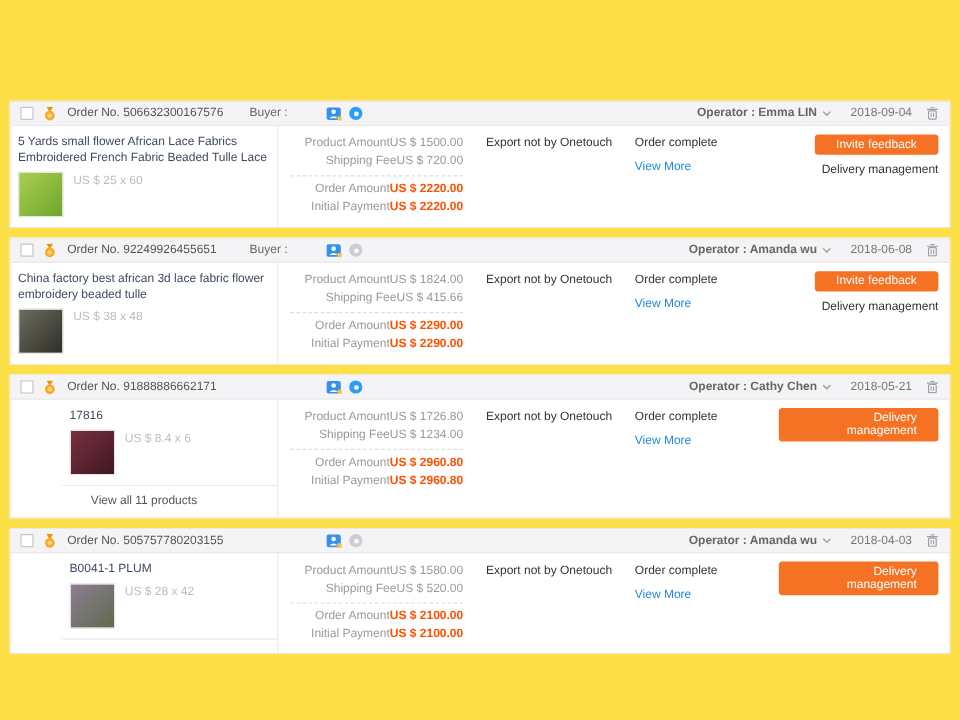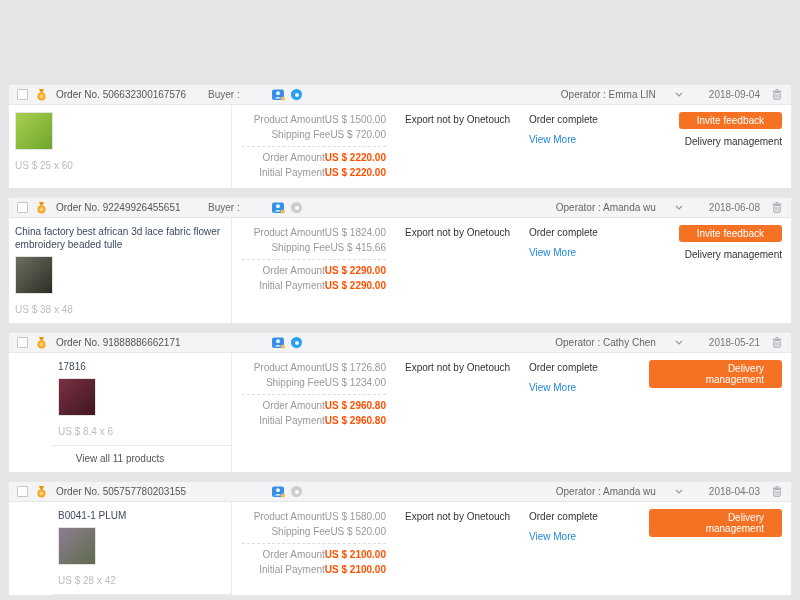--- a/index.html
+++ b/index.html
@@ -1,39 +1,39 @@
 <!DOCTYPE html>
 <html><head>
 <meta charset="utf-8">
 <style>
   html,body{margin:0;padding:0;}
   body{font-family:"Liberation Sans",sans-serif;background:#fff;}
-  .page{position:relative;width:800px;height:600px;background:#e5e5e5;overflow:hidden;}
+  .page{position:relative;width:800px;height:600px;background:#fde047;overflow:hidden;}
   .order-list{margin:84px 8px 0 8px;display:flex;flex-direction:column;gap:8px;}
   .order-card{border:1px solid #e8e8ea;background:#fff;}
   .order-header{height:19px;display:flex;align-items:center;padding:0 9px 0 8px;
     font-size:10px;color:#666;background:#f4f4f6;border-bottom:1px solid #e8e8ea;}
   .cbx{width:9px;height:9px;border:1px solid #c6c6ca;border-radius:1px;background:#fff;margin-right:8px;flex:none;cursor:pointer;}
   .medal{display:flex;margin-right:9px;flex:none;}
   .ordno{white-space:nowrap;color:#555;width:152px;flex:none;}
   .buyer{width:64px;flex:none;color:#666;}
   .hicon{display:flex;margin-right:6px;flex:none;cursor:pointer;}
   .msgr{width:11px;height:11px;border-radius:50%;position:relative;}
   .msgr.online{background:#2a9df4;}
   .msgr.offline{background:#cdcdd1;}
   .msgr::after{content:"";position:absolute;left:3.5px;top:3.5px;right:3.5px;bottom:3.5px;background:#fff;border-radius:50%;opacity:.95;}
-  .operator{margin-left:auto;display:flex;align-items:center;gap:19px;color:#666;cursor:pointer;white-space:nowrap;}
-  .hdate{margin-left:26px;color:#777;white-space:nowrap;}
+  .operator{margin-left:auto;display:flex;align-items:center;gap:4px;color:#666;cursor:pointer;white-space:nowrap;font-weight:bold;}
+  .hdate{margin-left:16px;color:#777;white-space:nowrap;}
   .trash{margin-left:12px;display:flex;cursor:pointer;}
   .order-body{display:flex;align-items:stretch;font-size:10px;color:#333;}
   .products{width:222px;flex:none;border-right:1px solid #ebebed;display:flex;flex-direction:column;}
   .pcell{padding:7px 8px 8px 6px;}
   .pcell.bordered{border-bottom:1px solid #ebebed;margin-left:43px;}
   .ptitle{color:#3e4a61;line-height:13px;margin-bottom:5px;cursor:pointer;}
-  .prowimg{display:flex;gap:8px;align-items:flex-start;flex-direction:column;}
+  .prowimg{display:flex;gap:8px;align-items:flex-start;}
   .thumb{width:36px;height:36px;border:1px solid #e3e3e3;flex:none;cursor:pointer;}
   .spec{color:#bcbcbe;margin-top:2px;}
   .viewall{margin-top:auto;text-align:center;color:#555;padding:7px 0 8px 0;cursor:pointer;}
   .payment{width:164px;flex:none;padding:7px 10px 8px 10px;box-sizing:border-box;}
   .prow{display:flex;justify-content:flex-end;line-height:15px;}
   .plabel{color:#999;}
   .pval{color:#999;}
   .pval.orange{color:#ff5000;font-weight:700;}
   .pdivider{border-top:1px dashed #ddd;margin:4px 0 3px 0;}
   .exportcol{width:133px;flex:none;padding:9px 0 0 9px;box-sizing:border-box;color:#333;}
@@ -82,20 +82,21 @@
           <line x1="3.4" y1="0.8" x2="6.6" y2="0.8" stroke="#9aa0a6" stroke-width="1"></line>
           <rect x="1.8" y="3.4" width="6.4" height="6.8" rx="0.8" fill="none" stroke="#9aa0a6" stroke-width="1"></rect>
           <line x1="4" y1="5" x2="4" y2="8.6" stroke="#9aa0a6" stroke-width="0.9"></line>
           <line x1="6" y1="5" x2="6" y2="8.6" stroke="#9aa0a6" stroke-width="0.9"></line>
         </svg>
       </span>
     </header>
     <div class="order-body">
       <div class="products">
   <div class="pcell">
+    <div class="ptitle">5 Yards small flower African Lace Fabrics Embroidered French Fabric Beaded Tulle Lace</div>
     <div class="prowimg">
       <div class="thumb" style="background: linear-gradient(135deg, rgb(169, 208, 79), rgb(111, 165, 44));"></div>
       <span class="spec">US $ 25 x 60</span>
     </div>
   </div>
 </div>
       <div class="payment">
         <div class="prow">
           <span class="plabel">Product Amount</span>
           <span class="pval">US $ 1500.00</span>

